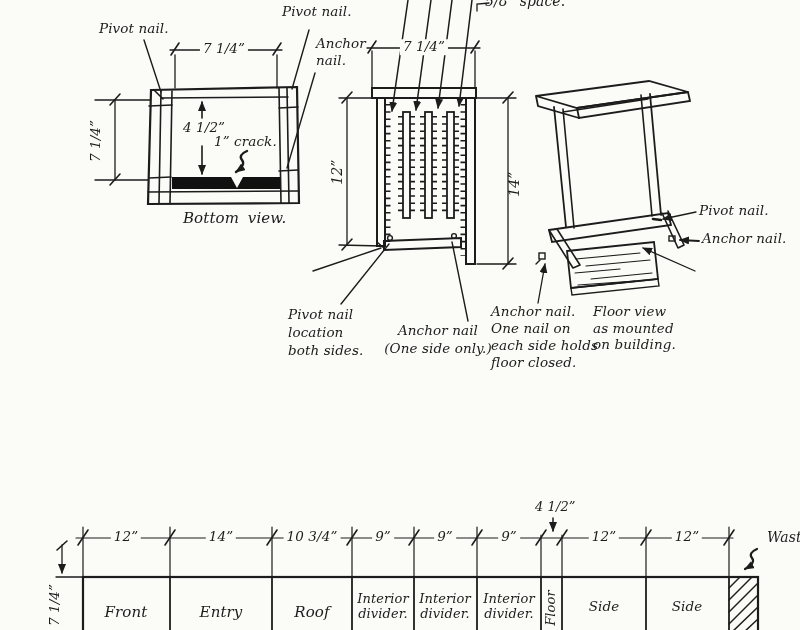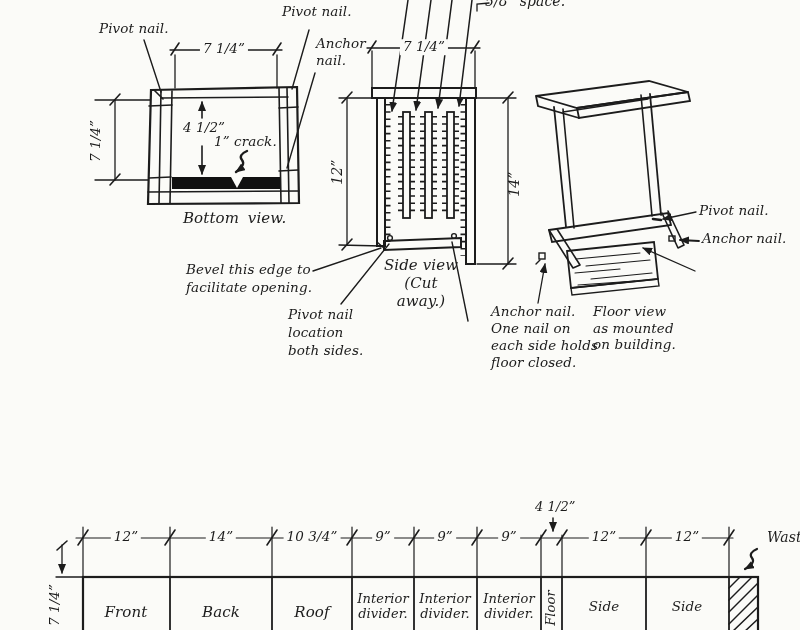--- a/index.html
+++ b/index.html
@@ -239,27 +239,25 @@
 <div class="t c bg" style="left:224px;top:49px">7 1/4”</div>
 <div class="t rot" style="left:96px;top:141px">7 1/4”</div>
 <div class="t" style="left:183px;top:120px">4 1/2”</div>
 <div class="t" style="left:214px;top:134px">1” crack.</div>
 <div class="t cap" style="left:183px;top:210px;word-spacing:4px">Bottom view.</div>
 
 <div class="t fs14" style="left:485px;top:-7px">5/8”  space.</div>
 <div class="t c bg" style="left:424px;top:47px">7 1/4”</div>
 <div class="t rot fs14" style="left:337px;top:172px">12”</div>
 <div class="t rot fs14" style="left:514px;top:184px">14”</div>
-<div class="t cap ctr" style="left:378px;top:256px;width:86px;line-height:18px">Side view
-(Cut away.)</div>
-<div class="t" style="left:186px;top:260px;line-height:18px">Bevel this edge to
-facilitate opening.</div>
 <div class="t" style="left:288px;top:305px;line-height:18px">Pivot nail
 location
 both sides.</div>
+<div class="t ctr" style="left:384px;top:321px;width:108px;line-height:18px">Anchor nail
+(One side only.)</div>
 
 <div class="t" style="left:699px;top:203px">Pivot nail.</div>
 <div class="t" style="left:702px;top:231px">Anchor nail.</div>
 <div class="t" style="left:491px;top:303px;line-height:17px">Anchor nail.
 One nail on
 each side holds
 floor closed.</div>
 <div class="t" style="left:593px;top:303px;line-height:16.5px">Floor view
 as mounted
 on building.</div>
@@ -271,21 +269,21 @@
 <div class="t c bg" style="left:126px;top:537px">12”</div>
 <div class="t c bg" style="left:221px;top:537px">14”</div>
 <div class="t c bg" style="left:312px;top:537px">10 3/4”</div>
 <div class="t c bg" style="left:383px;top:537px">9”</div>
 <div class="t c bg" style="left:445px;top:537px">9”</div>
 <div class="t c bg" style="left:509px;top:537px">9”</div>
 <div class="t c bg" style="left:604px;top:537px">12”</div>
 <div class="t c bg" style="left:687px;top:537px">12”</div>
 
 <div class="t c cap" style="left:126px;top:613px">Front</div>
-<div class="t c cap" style="left:221px;top:613px">Back</div>
+<div class="t c cap" style="left:221px;top:613px">Entry</div>
 <div class="t c cap" style="left:312px;top:613px">Roof</div>
 <div class="t c fs13" style="left:383px;top:607px;width:56px">Interior divider.</div>
 <div class="t c fs13" style="left:445px;top:607px;width:56px">Interior divider.</div>
 <div class="t c fs13" style="left:509px;top:607px;width:56px">Interior divider.</div>
 <div class="t rot fs13" style="left:551px;top:608px">Floor</div>
 <div class="t c" style="left:604px;top:607px">Side</div>
 <div class="t c" style="left:687px;top:607px">Side</div>
 
 </div>
 

